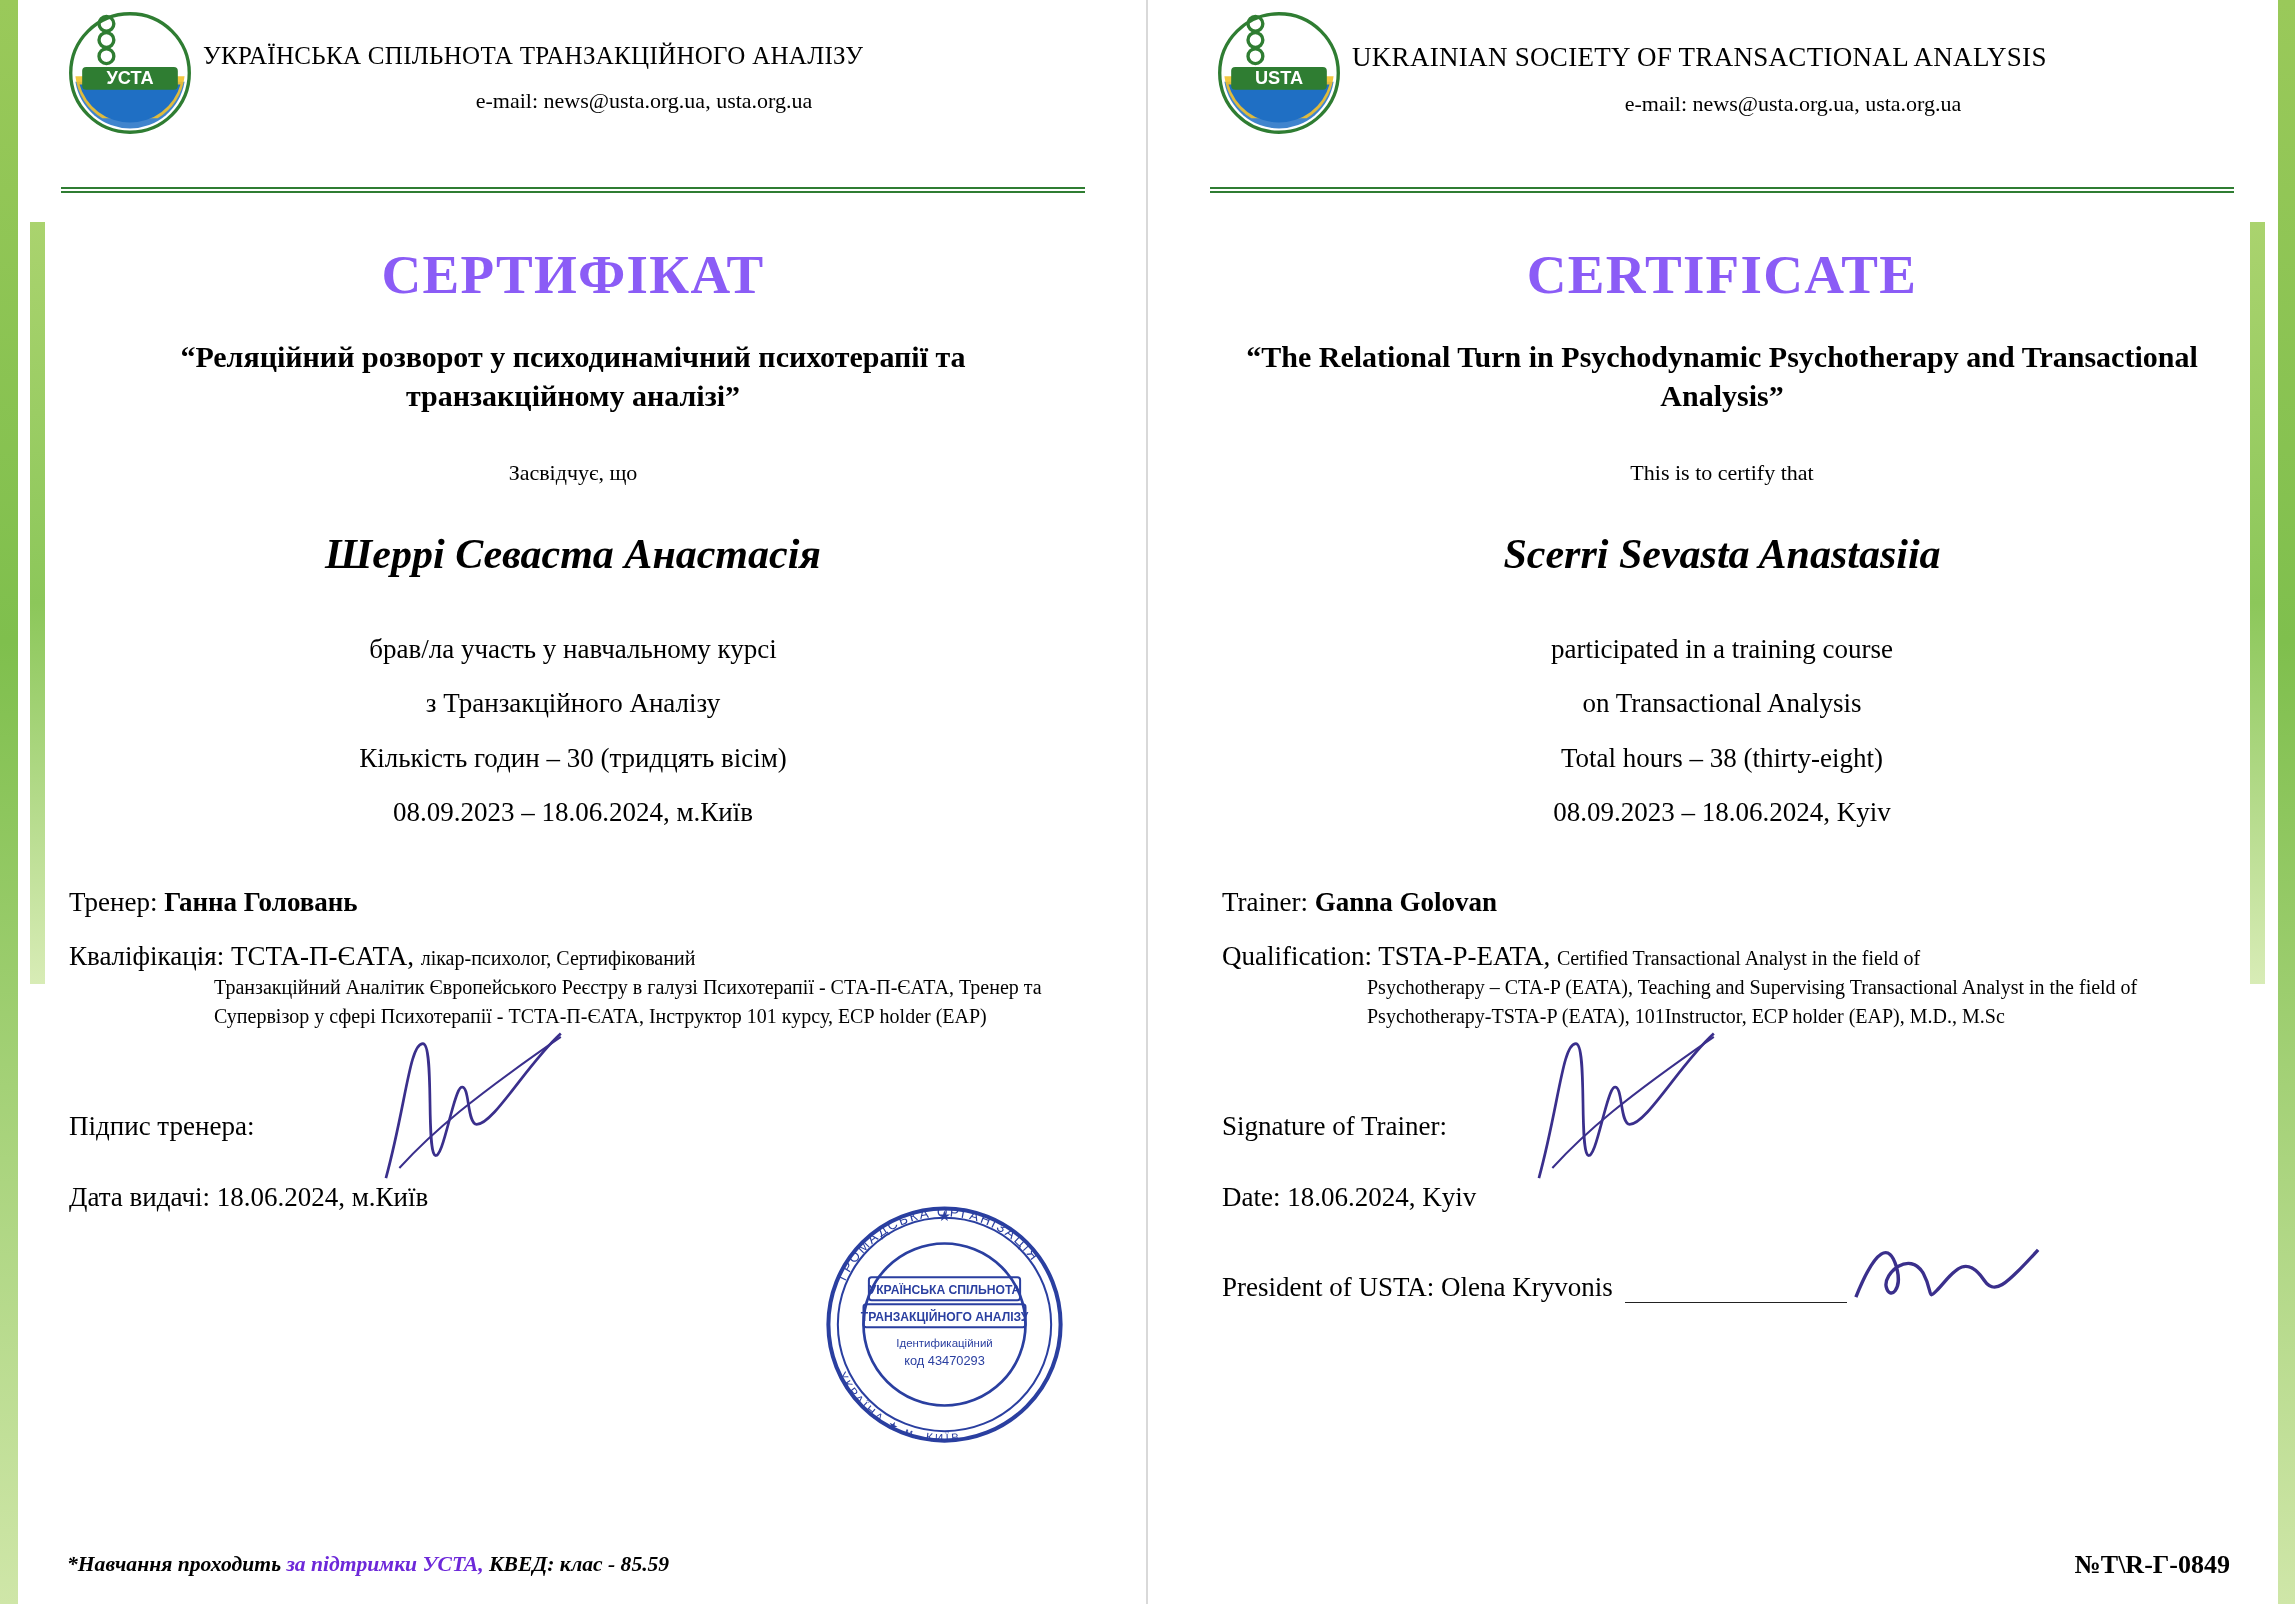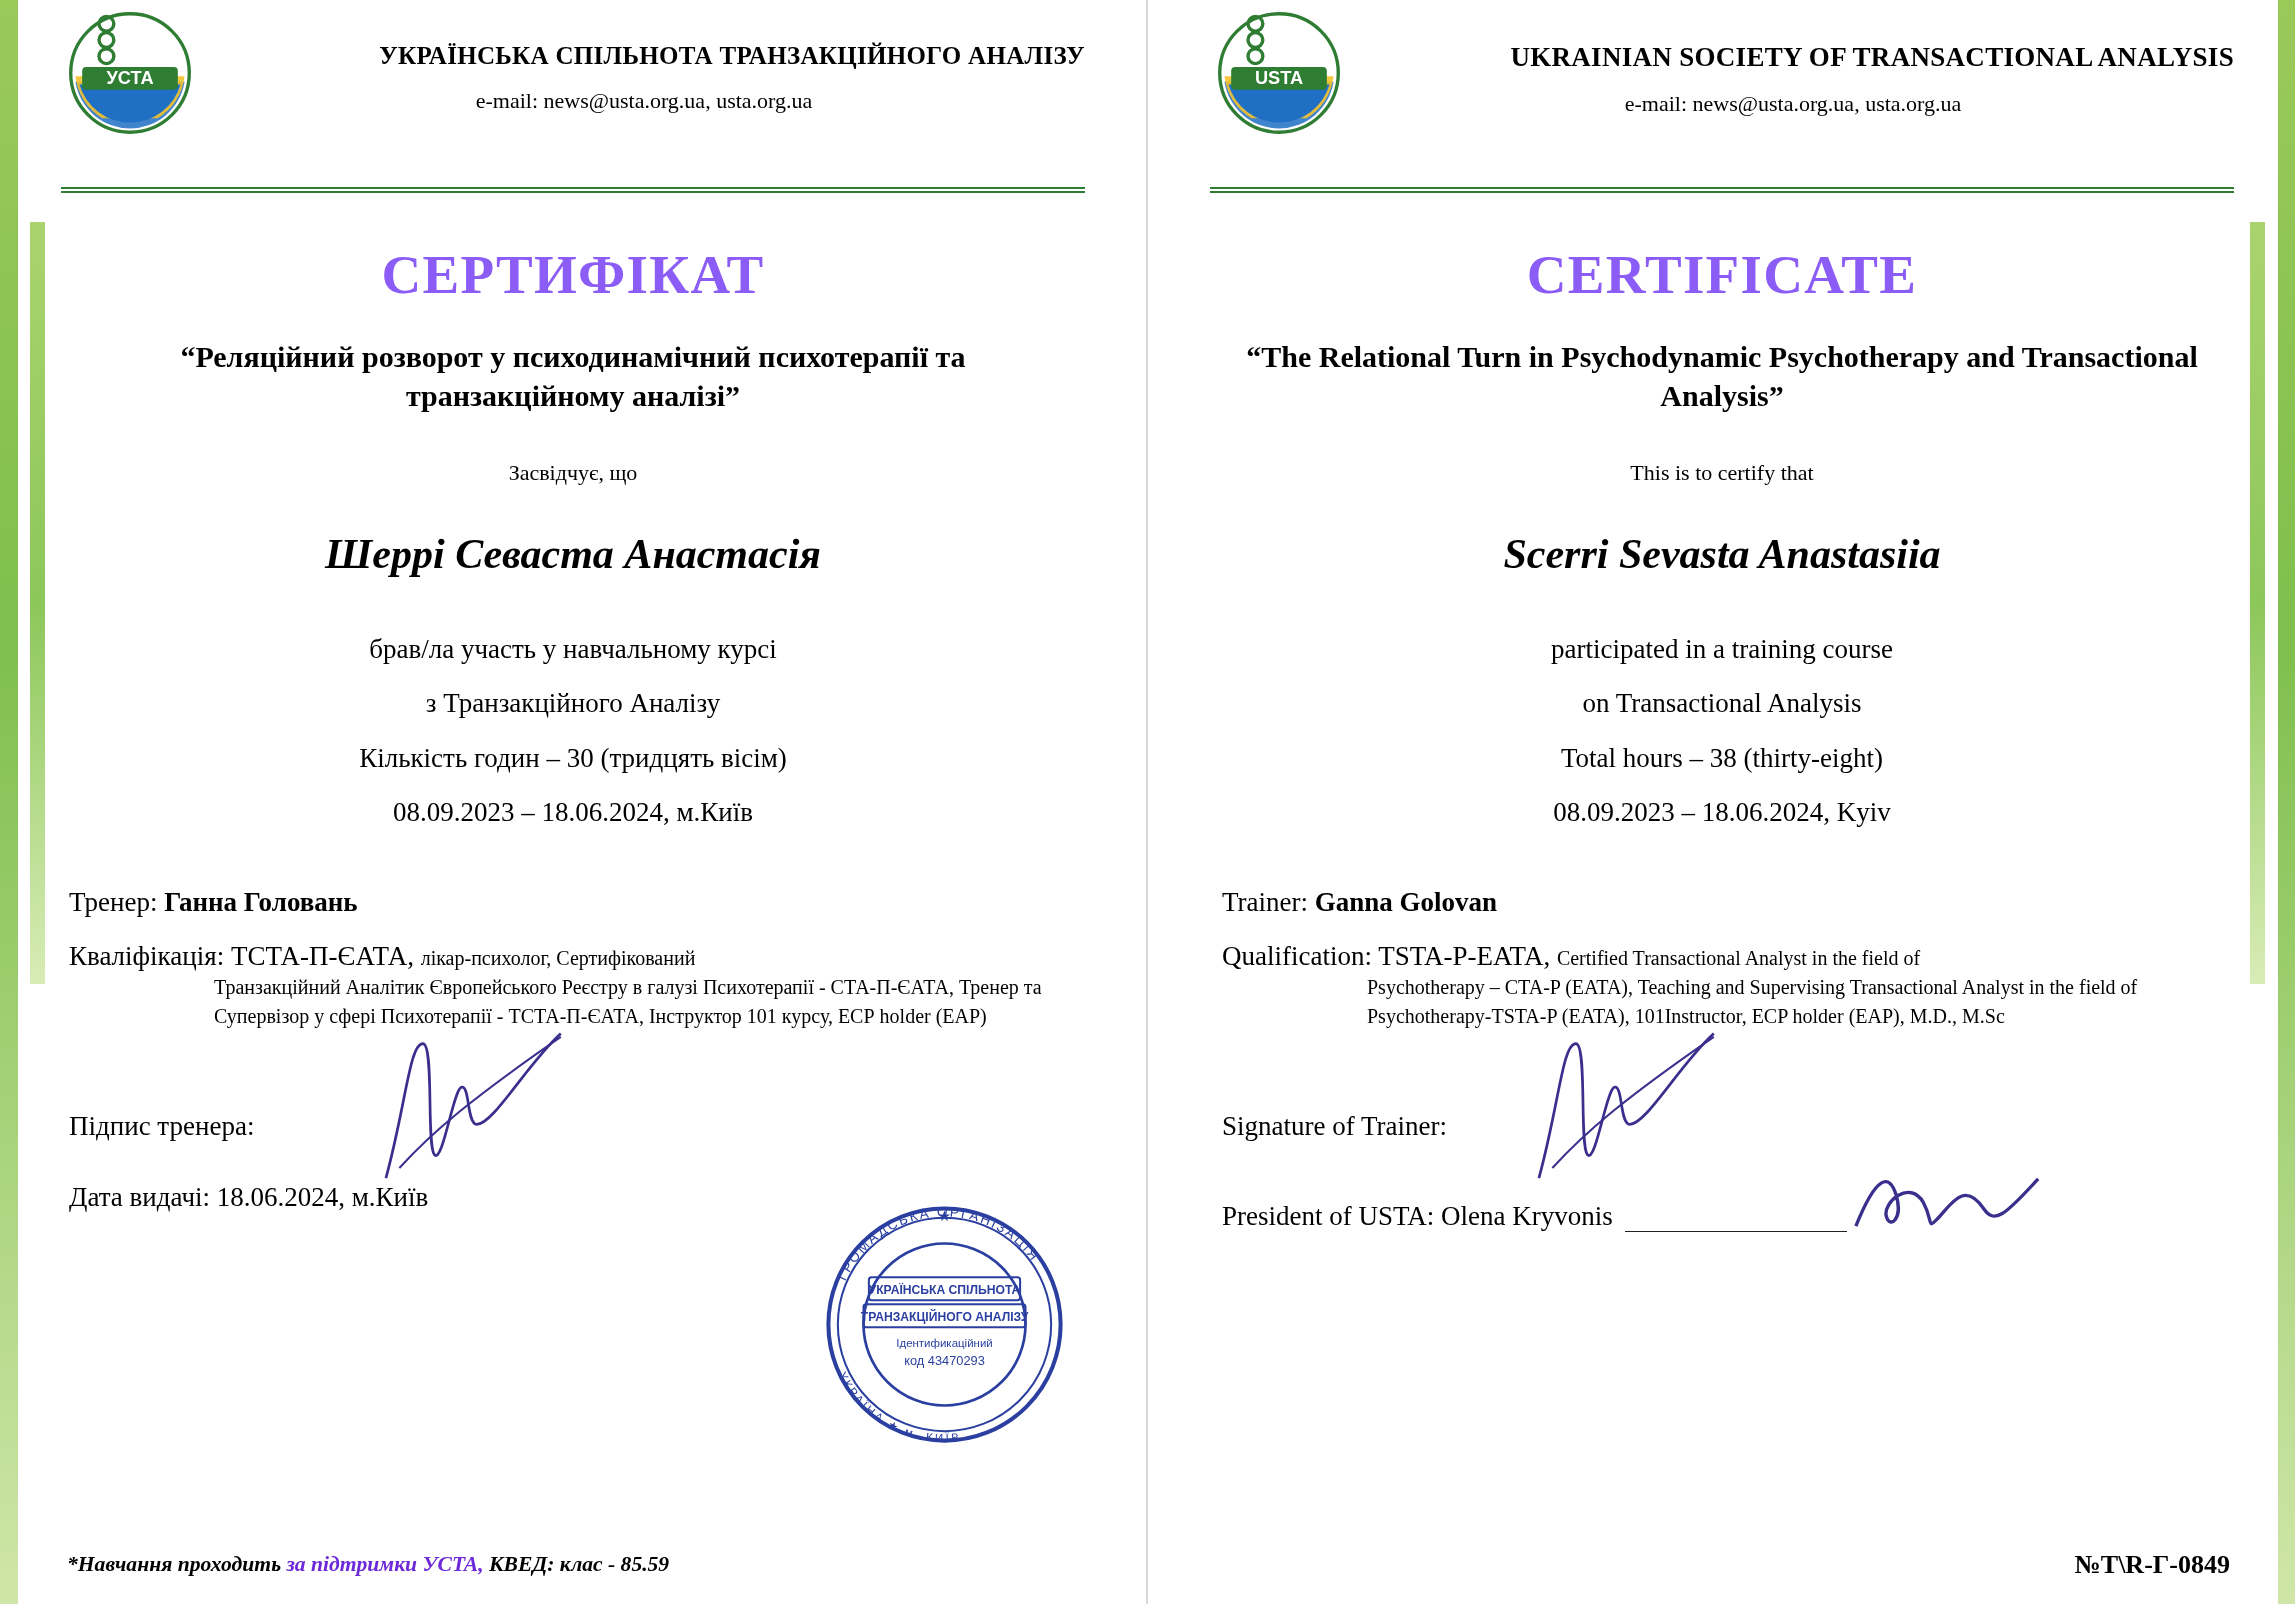--- a/index.html
+++ b/index.html
@@ -60,22 +60,22 @@
   }
   .logo {
     position: absolute;
     left: 5.4px;
     top: 9.4px;
     width: 128px;
     height: 128px;
   }
   .org-line {
     margin-left: 142px;
-    text-align: right;
-    font-weight: bold;
+    text-align: left;
+    font-weight: normal;
     font-size: 25px;
     letter-spacing: 0.3px;
     padding-top: 27px;
     white-space: nowrap;
   }
   .org-line.small-caps { font-variant: small-caps; font-size: 27px; }
   .email-line {
     margin-left: 142px;
     text-align: center;
     font-size: 22px;
@@ -338,20 +338,21 @@
 
     <div class="sign-row">
       <span>Signature of Trainer:</span>
       <svg class="scribble" style="left:290px; top:-88px; width:222px; height:169px;" viewBox="0 0 330 250">
         <path d="M40 230 C70 120 75 30 95 30 C112 30 100 180 112 195 C124 210 140 100 152 95
                  C165 90 160 150 175 150 C200 150 250 60 300 15" fill="none" stroke="#3a2f8c" stroke-width="4"></path>
         <path d="M60 215 C110 160 170 110 300 20" fill="none" stroke="#3a2f8c" stroke-width="3"></path>
       </svg>
     </div>
 
+    <div class="date-row">Date: 18.06.2024, Kyiv</div>
 
     <div class="president-row">
       <span>President of  USTA: Olena Kryvonis</span>
       <span class="sig-underline"></span>
       <svg class="scribble" style="left:627px; top:-39px; width:196px; height:81px;" viewBox="0 0 290 120">
         <path d="M10 95 C40 20 60 15 70 50 C80 85 60 100 55 80 C50 60 90 25 110 60
                  C125 88 115 100 130 85 C150 65 170 25 200 70 C215 92 230 80 280 25" fill="none" stroke="#3a2f8c" stroke-width="5"></path>
       </svg>
     </div>
   </div>

